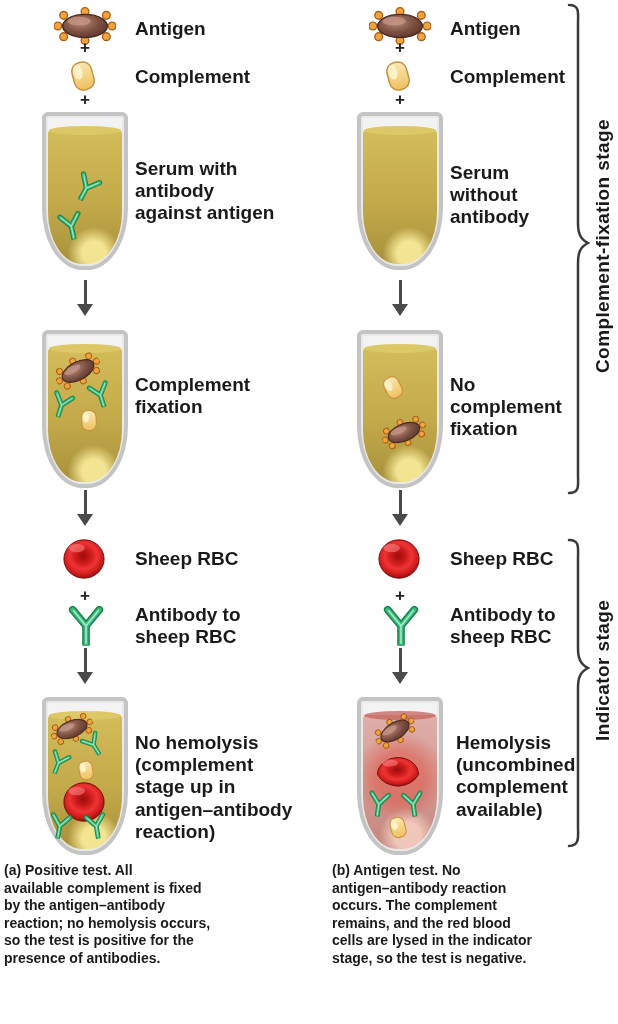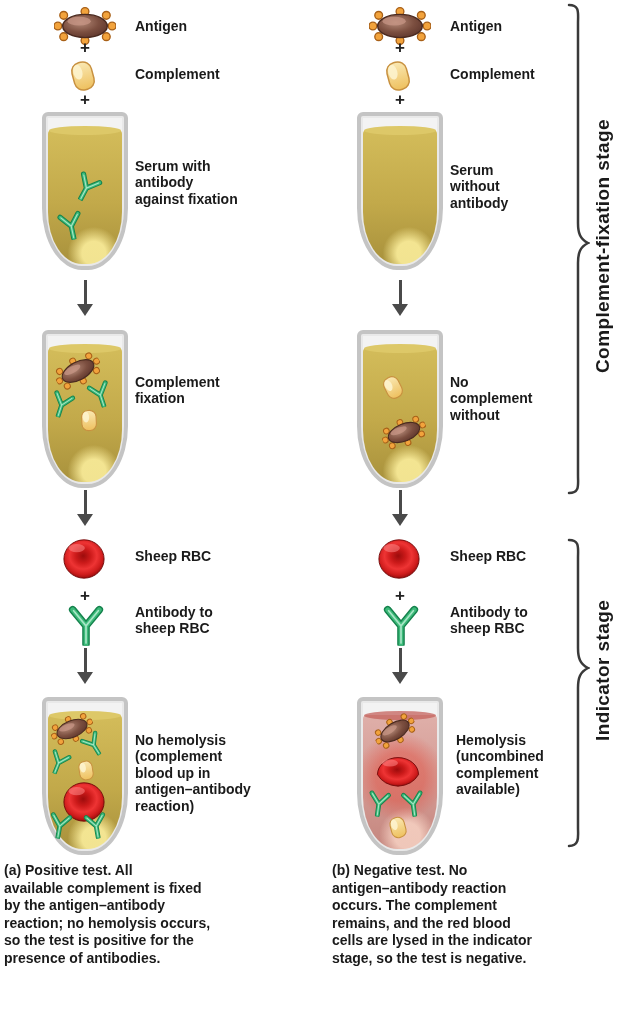--- a/index.html
+++ b/index.html
@@ -1,19 +1,19 @@
 <!DOCTYPE html>
 <html style="--text: #1a1a1a; --arrow: #4a4a4a; --brace: #3a3a3a; --glass-gray: #c4c4c4; --serum-yellow: #c2a94a; --hemolysis-pink: #d39a93; --antibody-green: #2fa96e; --rbc-red: #d81f1f; --complement-yellow: #f2cd74; --antigen-brown: #7c4c3e; --knob-orange: #f0a03c;"><head>
 <meta charset="utf-8">
 <style>
   html,body{margin:0;padding:0;background:#fff;}
   .canvas{position:relative;width:618px;height:1024px;background:#ffffff;overflow:hidden;
           font-family:"Liberation Sans",sans-serif;color:var(--text,#1a1a1a);}
   .abs{position:absolute;}
-  .lbl{position:absolute;font-weight:bold;font-size:14px;line-height:1.17;white-space:pre-line;color:var(--text);}
+  .lbl{position:absolute;font-weight:bold;font-size:19px;line-height:1.17;white-space:pre-line;color:var(--text);}
   .plus{position:absolute;width:16px;text-align:center;font-weight:bold;font-size:17px;color:#222;}
   .arrow{position:absolute;width:16px;display:flex;flex-direction:column;align-items:center;}
   .arrow .shaft{width:3px;height:24px;background:var(--arrow);}
   .arrow .head{width:0;height:0;border-left:8px solid transparent;border-right:8px solid transparent;border-top:12px solid var(--arrow);}
   .tube{position:absolute;width:86px;height:158px;box-sizing:border-box;
         border:4px solid var(--glass-gray);background:#f3f3f3;
         border-radius:6px 6px 40px 40px / 6px 6px 62px 62px;
         box-shadow:inset 0 0 0 2px #e9e9e9;}
   .liquid{position:absolute;left:2px;right:2px;top:14px;bottom:2px;
           border-radius:4px 4px 34px 34px / 4px 4px 52px 52px;}
@@ -113,21 +113,21 @@
       <div class="surface yellow"></div>
       <svg class="mini" style="left:28px;top:56px;transform:rotate(28deg)" width="26" height="30" viewBox="0 0 40 46">
           <use href="#sym-antibody"></use>
         </svg>
       <svg class="mini" style="left:12px;top:94px;transform:rotate(-12deg)" width="26" height="30" viewBox="0 0 40 46">
           <use href="#sym-antibody"></use>
         </svg>
     </div>
     <div class="lbl" style="left:135px;top:158px">Serum with
 antibody
-against fixation</div>
+against antigen</div>
 
     <div class="arrow" style="left:77px;top:280px">
         <div class="shaft"></div>
         <div class="head"></div>
       </div>
 
     <div class="tube" style="left:42px;top:330px">
       <div class="liquid yellow"></div>
       <div class="surface yellow"></div>
       <svg class="mini" style="left:8px;top:22px;transform:rotate(-28deg)" width="48" height="30" viewBox="0 0 64 40">
@@ -188,21 +188,21 @@
         </svg>
       <svg class="mini" style="left:2px;top:110px;transform:rotate(10deg)" width="24" height="28" viewBox="0 0 40 46">
           <use href="#sym-antibody"></use>
         </svg>
       <svg class="mini" style="left:38px;top:110px;transform:rotate(-10deg)" width="24" height="28" viewBox="0 0 40 46">
           <use href="#sym-antibody"></use>
         </svg>
     </div>
     <div class="lbl" style="left:135px;top:732px">No hemolysis
 (complement
-blood up in
+stage up in
 antigen–antibody
 reaction)</div>
 
     <div class="caption" style="left:4px;width:300px"><span>(a) Positive test.</span><span> All
 available complement is fixed
 by the antigen–antibody
 reaction; no hemolysis occurs,
 so the test is positive for the
 presence of antibodies.</span></div>
   </div>
@@ -238,21 +238,21 @@
       <div class="surface yellow"></div>
       <svg class="mini" style="left:18px;top:38px;transform:rotate(-12deg)" width="28" height="31" viewBox="0 0 36 40">
           <use href="#sym-complement"></use>
         </svg>
       <svg class="mini" style="left:20px;top:84px;transform:rotate(-22deg)" width="46" height="29" viewBox="0 0 64 40">
           <use href="#sym-antigen"></use>
         </svg>
     </div>
     <div class="lbl" style="left:450px;top:374px">No
 complement
-without</div>
+fixation</div>
 
     <div class="arrow" style="left:392px;top:490px">
         <div class="shaft"></div>
         <div class="head"></div>
       </div>
 
     <svg class="abs" style="left:377px;top:538px" width="44" height="42" viewBox="0 0 48 46">
         <use href="#sym-rbc"></use>
       </svg>
     <div class="lbl" style="left:450px;top:548px">Sheep RBC</div>
@@ -286,21 +286,21 @@
         </svg>
       <svg class="mini" style="left:24px;top:112px" width="26" height="29" viewBox="0 0 36 40">
           <use href="#sym-complement"></use>
         </svg>
     </div>
     <div class="lbl" style="left:456px;top:732px">Hemolysis
 (uncombined
 complement
 available)</div>
 
-    <div class="caption" style="left:332px;width:286px"><span>(b) Negative test.</span><span> No
+    <div class="caption" style="left:332px;width:286px"><span>(b) Antigen test.</span><span> No
 antigen–antibody reaction
 occurs. The complement
 remains, and the red blood
 cells are lysed in the indicator
 stage, so the test is negative.</span></div>
   </div>
 
   <svg class="brace" style="left:566px;top:3px" width="24" height="492" viewBox="0 0 24 492">
     <path d="M3,2 C14,2 12,10 12,20 L12,220 C12,230 14,236 22,240 C14,244 12,250 12,260 L12,472 C12,482 14,490 3,490" fill="none" stroke="var(--brace)" stroke-width="2.5" stroke-linecap="round"></path>
   </svg>

